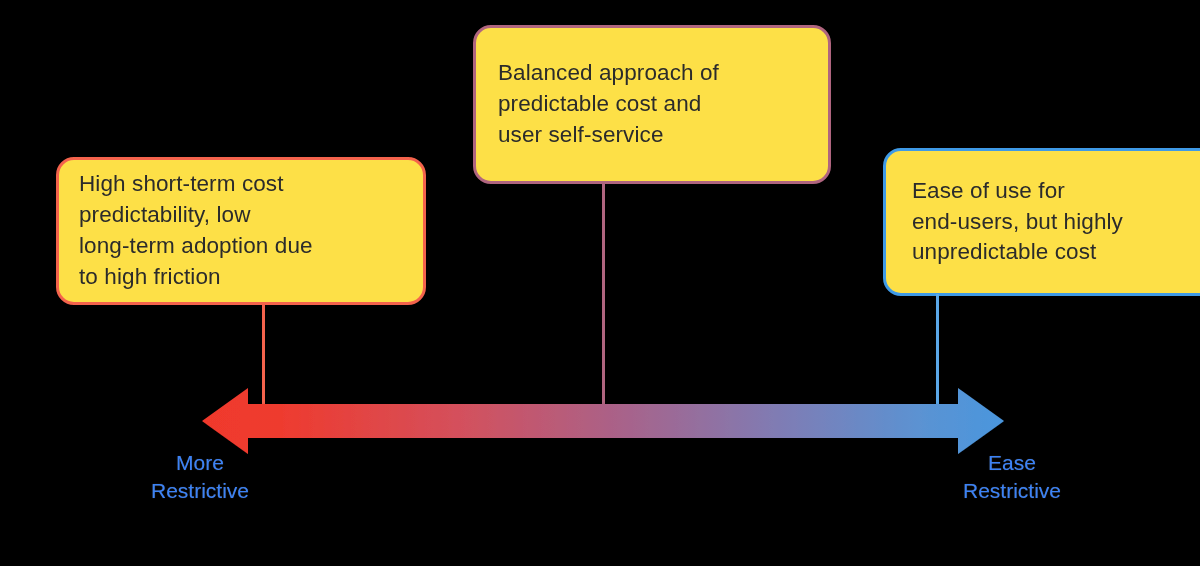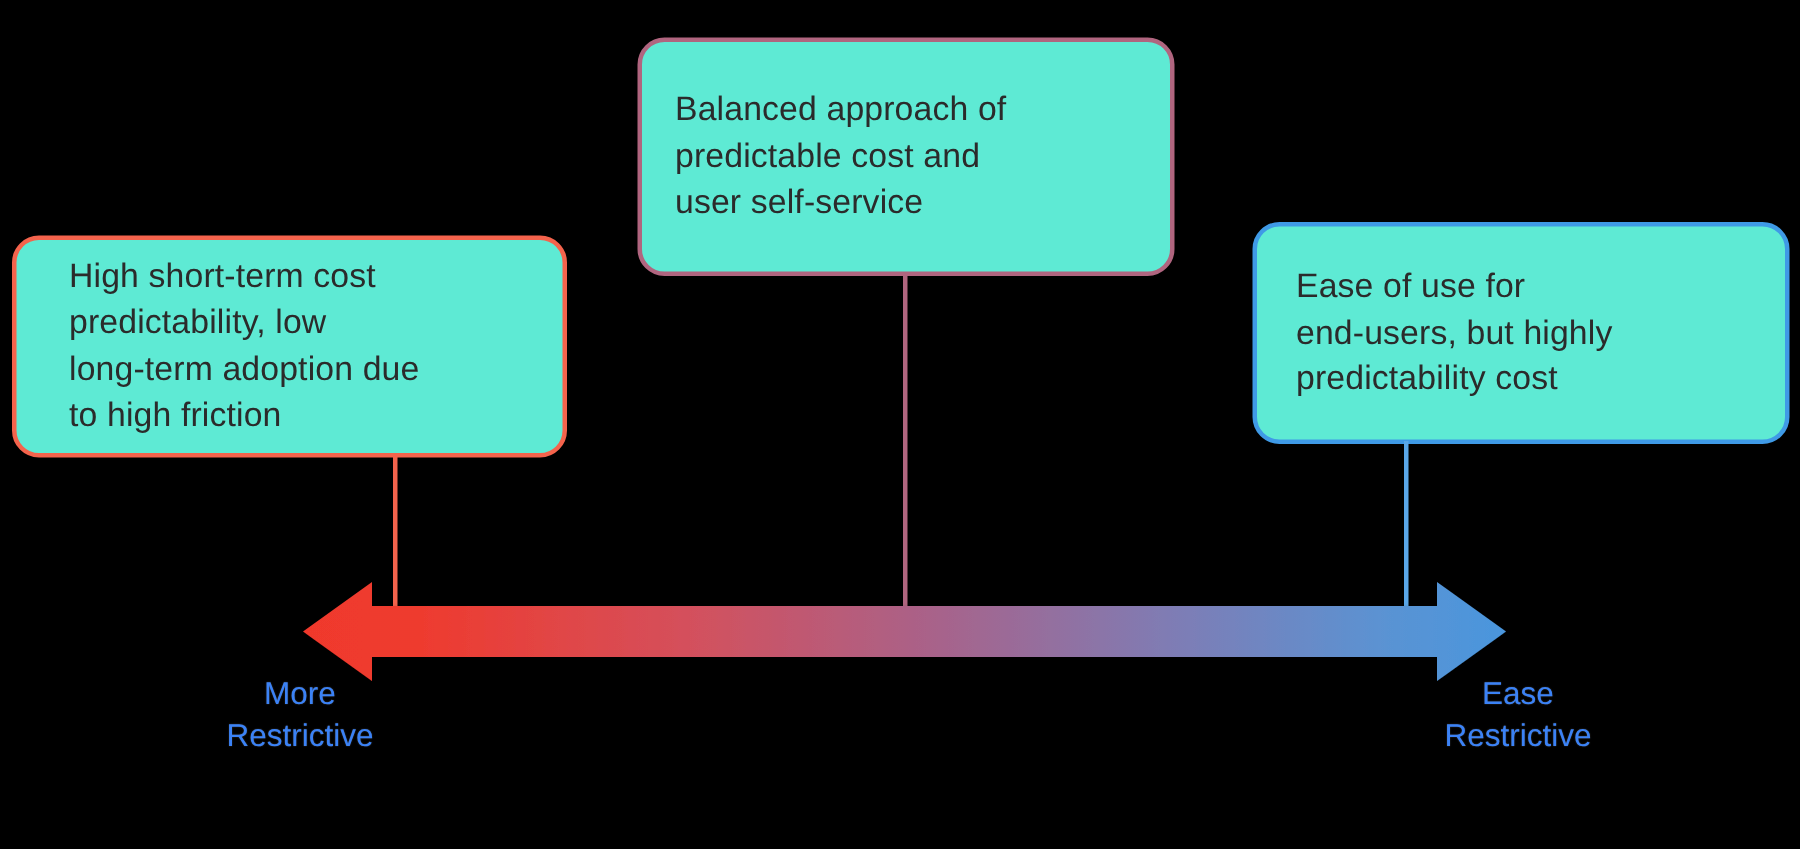--- a/index.html
+++ b/index.html
@@ -13,41 +13,42 @@
     height: 566px;
     background: #000000;
     overflow: hidden;
     font-family: "Liberation Sans", sans-serif;
   }
 
   
   .callout {
     position: absolute;
     box-sizing: border-box;
-    background: #5eead4;
+    background: #fde047;
     border-radius: 18px;
     display: flex;
     align-items: center;
     box-shadow: 2px 3px 5px rgba(0,0,0,0.45);
+    margin-left: 48px;
   }
   .callout-text {
     font-size: 22.5px;
     line-height: 1.37;
     color: #2b2b2b;
     letter-spacing: 0.1px;
     white-space: pre-line;
   }
 
   #box-left {
     left: 8px;
     top: 157px;
     width: 370px;
     height: 148px;
     border: 3px solid #f4634c;
-    padding: 0 18px 0 35px;
+    padding: 0 18px 0 20px;
   }
   #box-center {
     left: 425px;
     top: 25px;
     width: 358px;
     height: 159px;
     border: 3px solid #b0657f;
     padding: 0 18px 0 22px;
   }
   #box-right {
@@ -104,21 +105,21 @@
 
   <div class="callout" id="box-center">
     <span class="callout-text">Balanced approach of
 predictable cost and
 user self-service</span>
   </div>
 
   <div class="callout" id="box-right">
     <span class="callout-text">Ease of use for
 end-users, but highly
-predictability cost</span>
+unpredictable cost</span>
   </div>
 
   <div class="stem" id="stem-left"></div>
   <div class="stem" id="stem-center"></div>
   <div class="stem" id="stem-right"></div>
 
   <svg id="arrow" viewBox="0 0 810 78">
     <defs>
       <linearGradient id="arrowGrad" x1="0" y1="0" x2="1" y2="0">
         <stop offset="0" stop-color="#f0392c"></stop>

